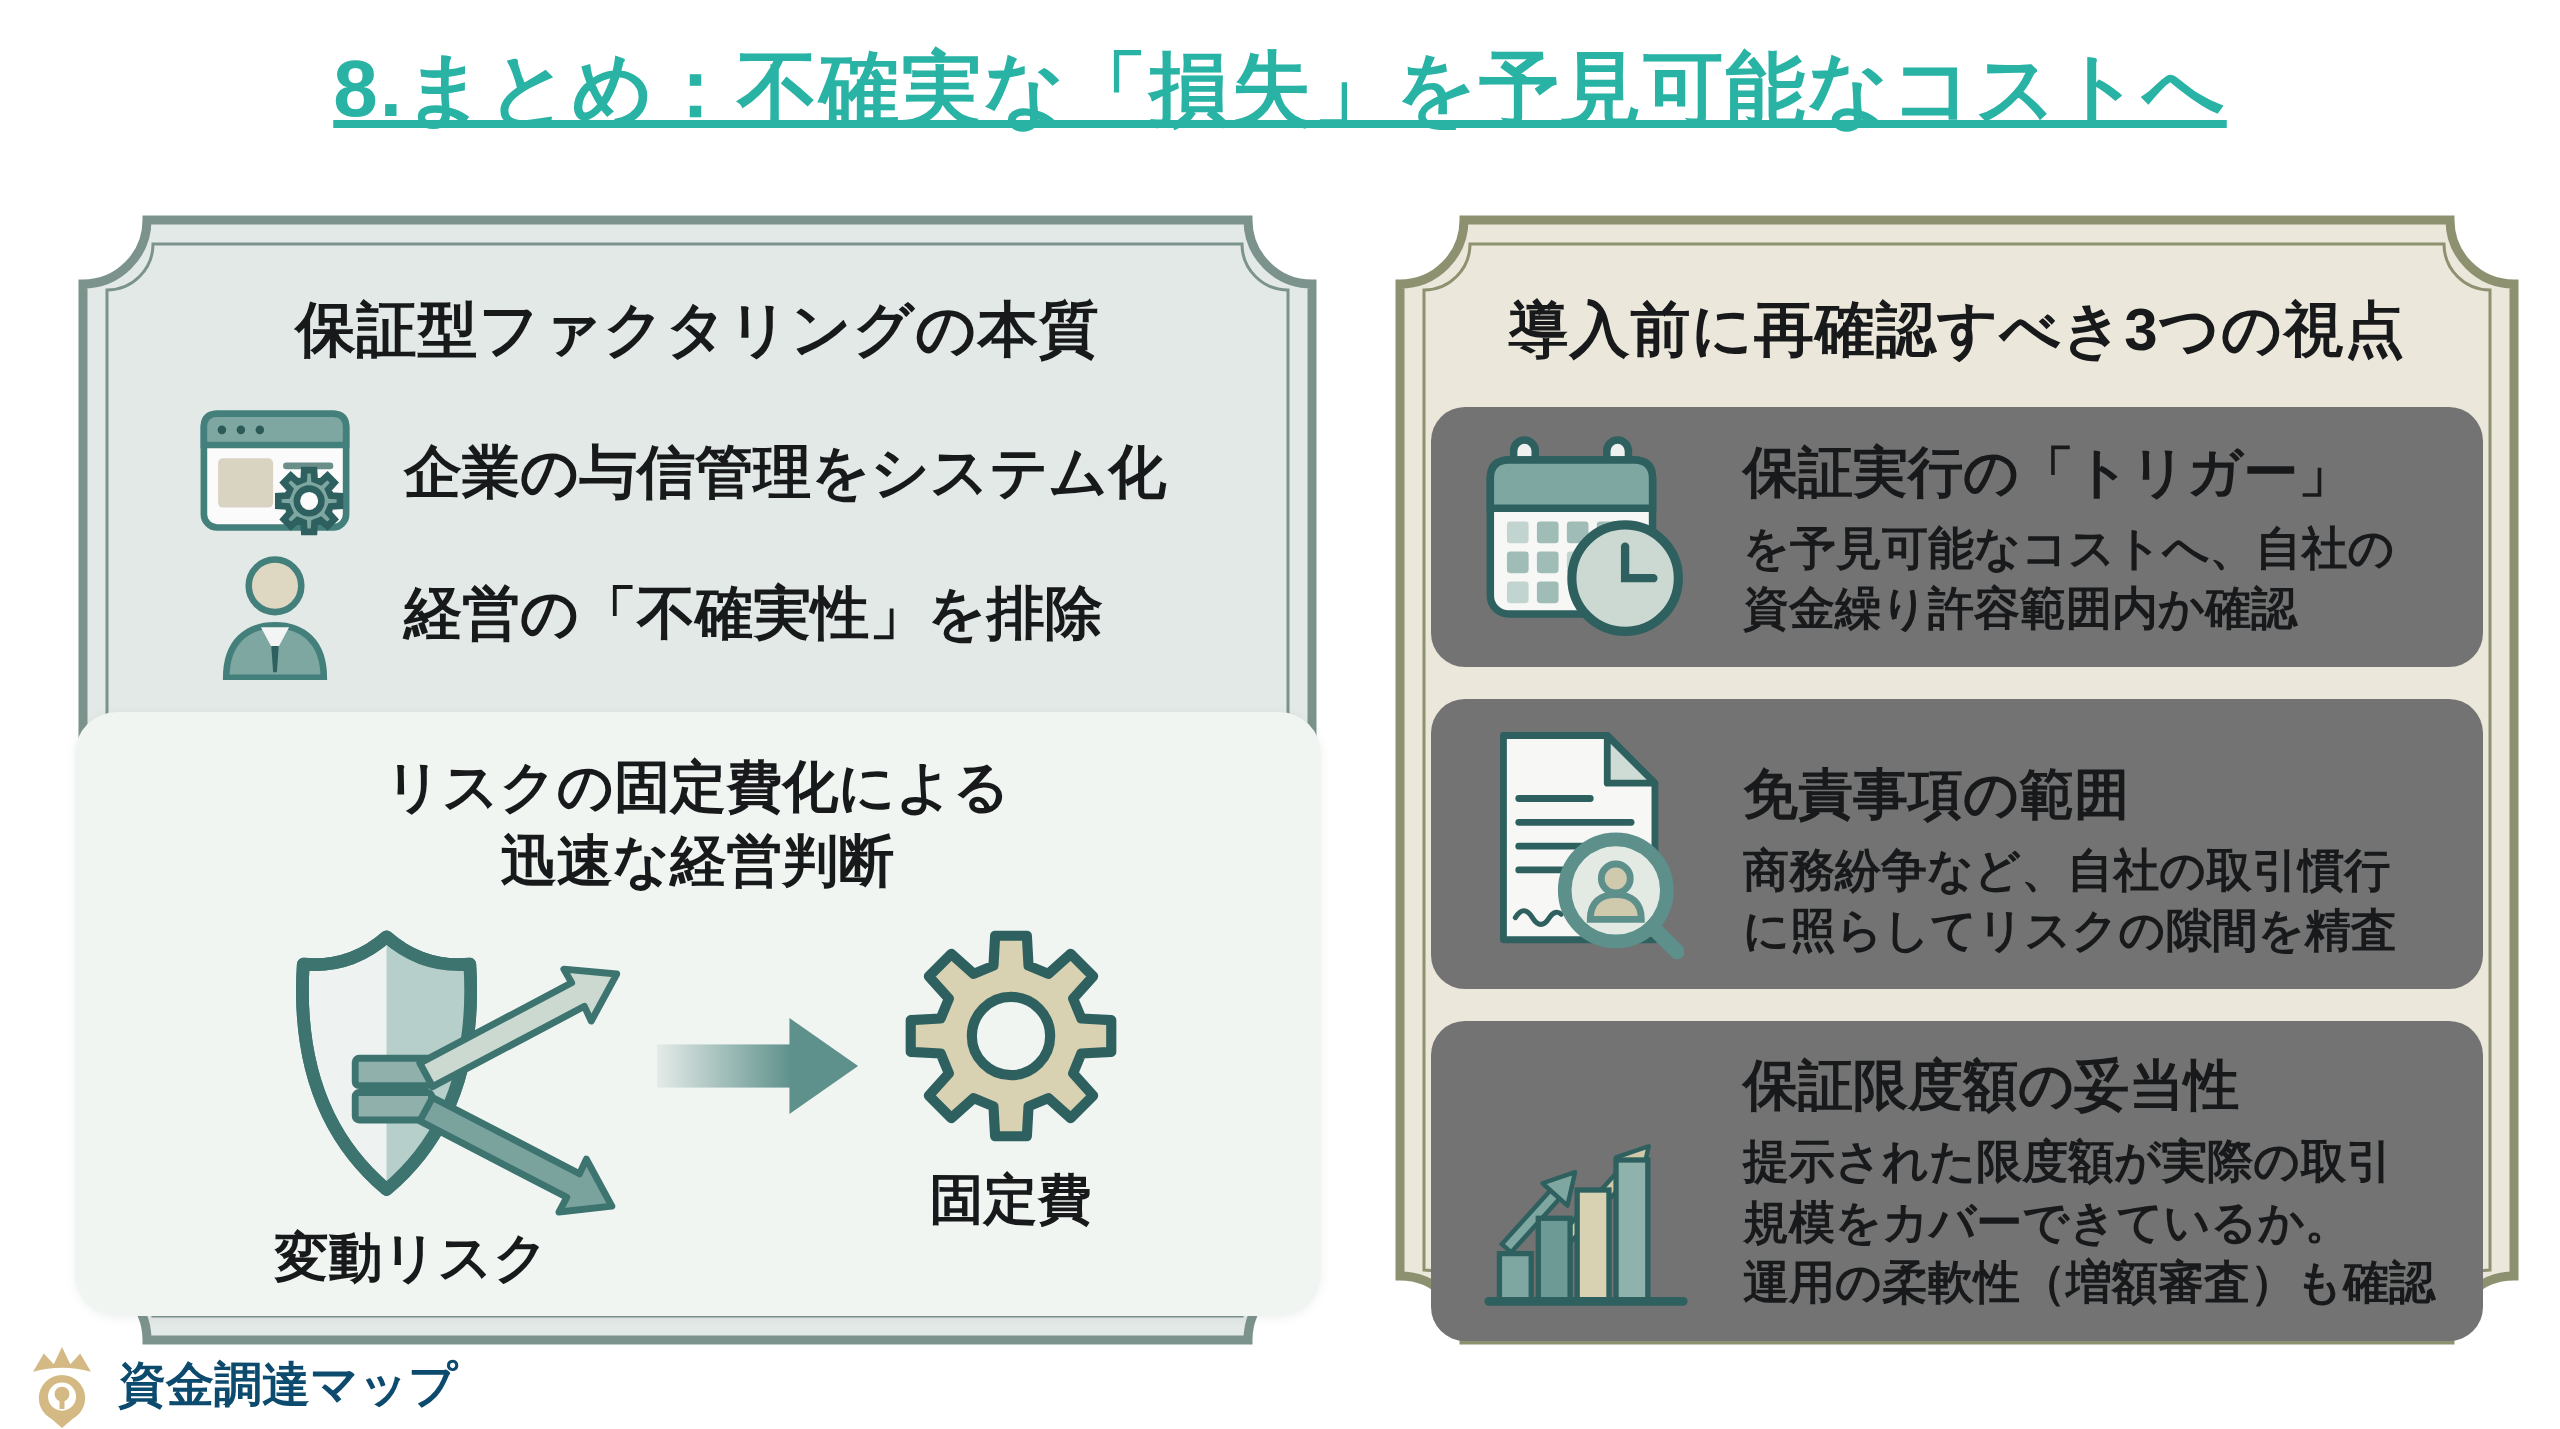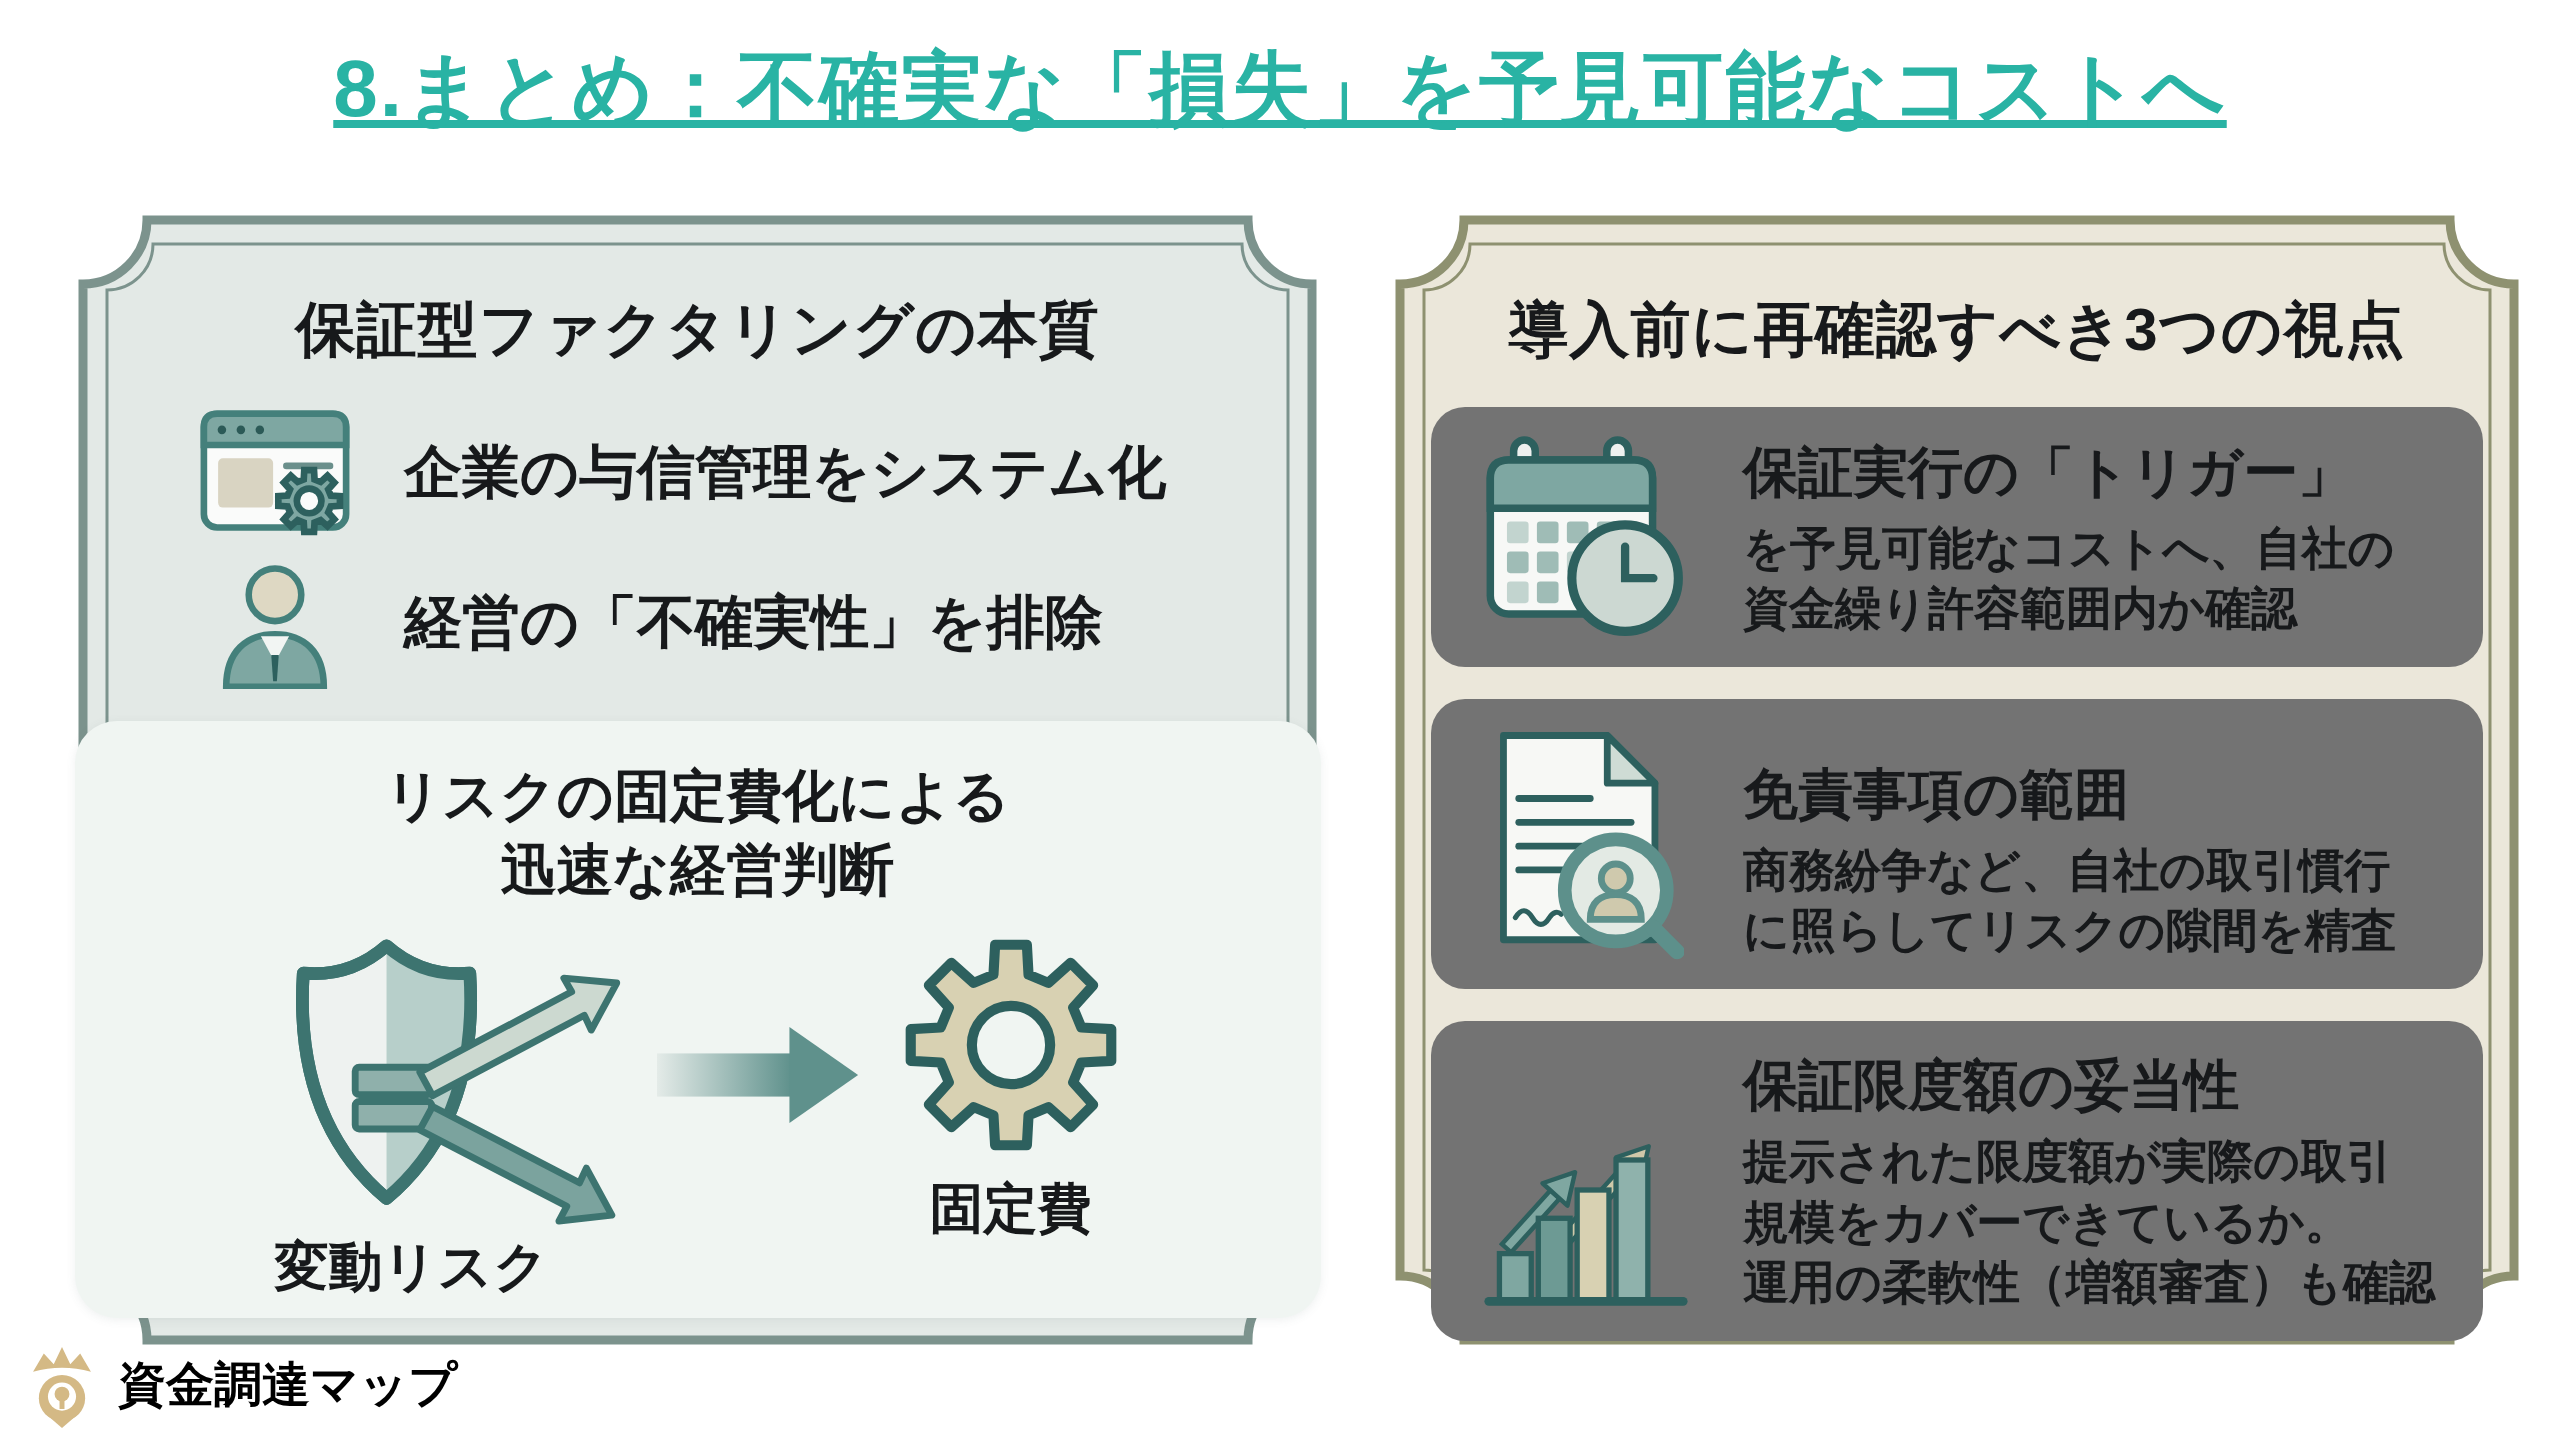--- a/index.html
+++ b/index.html
@@ -12,21 +12,21 @@
     position:absolute;top:36px;left:0;width:2560px;text-align:center;
     font-size:80px;font-weight:800;color:#29b3a4;letter-spacing:2px;white-space:nowrap;text-decoration:underline;
   }
   .panel{position:absolute;top:212px;}
   .panel-left{left:75px;width:1245px;height:1136px;}
   .panel-right{left:1392px;width:1130px;height:1136px;}
   .frame{position:absolute;inset:0;}
   .panel-content{position:absolute;inset:30px;display:flex;flex-direction:column;align-items:center;}
   .panel-heading{margin-top:48px;font-size:60px;font-weight:800;text-align:center;letter-spacing:1px;white-space:nowrap;}
   
-  .bullets{margin-top:38px;align-self:flex-start;margin-left:92px;display:flex;flex-direction:column;gap:22px;}
+  .bullets{margin-top:38px;align-self:flex-start;margin-left:92px;display:flex;flex-direction:column;gap:13px;}
   .bullet{display:flex;align-items:center;gap:52px;}
   .bullet .icon-box{width:155px;height:128px;display:flex;align-items:center;justify-content:center;flex-shrink:0;}
   .bullet-label{font-size:58px;font-weight:800;white-space:nowrap;}
   .highlight-box{
     margin-top:34px;width:1246px;height:604px;background:#f0f5f2;border-radius:42px;
     display:flex;flex-direction:column;align-items:center;
     box-shadow:0 2px 10px rgba(90,110,105,0.10);
   }
   .hl-title{margin-top:38px;font-size:56px;font-weight:800;line-height:1.32;text-align:center;}
   .diagram{display:flex;align-items:flex-start;justify-content:center;margin-top:22px;gap:6px;}
@@ -41,21 +41,21 @@
   .card{
     background:#737373;border-radius:34px;display:flex;align-items:flex-end;gap:42px;
     padding:28px 34px 28px 40px;
   }
   .card .icon-box{width:230px;display:flex;align-items:center;justify-content:center;flex-shrink:0;}
   .card-text{display:flex;flex-direction:column;}
   .card-title{font-size:55px;font-weight:800;white-space:nowrap;margin-bottom:8px;}
   .card-body{font-size:46px;font-weight:700;line-height:1.32;white-space:nowrap;}
   
   .brand{position:absolute;left:16px;top:1342px;display:flex;align-items:center;gap:10px;}
-  .brand-text{font-size:48px;font-weight:700;color:#000000;white-space:nowrap;}
+  .brand-text{font-size:48px;font-weight:700;color:#0c4a6e;white-space:nowrap;}
 </style>
 </head>
 <body>
 
 <svg width="0" height="0" style="position:absolute">
   <defs>
     <path id="gearShape" d="M97,-24.2 L138.3,-21.9 L138.3,21.9 L97,24.2 L85.7,51.5 L113.3,82.3 L82.3,113.3 L51.5,85.7 L24.2,97 L21.9,138.3 L-21.9,138.3 L-24.2,97 L-51.5,85.7 L-82.3,113.3 L-113.3,82.3 L-85.7,51.5 L-97,24.2 L-138.3,21.9 L-138.3,-21.9 L-97,-24.2 L-85.7,-51.5 L-113.3,-82.3 L-82.3,-113.3 L-51.5,-85.7 L-24.2,-97 L-21.9,-138.3 L21.9,-138.3 L24.2,-97 L51.5,-85.7 L82.3,-113.3 L113.3,-82.3 L85.7,-51.5 Z"></path>
     <linearGradient id="arrowGrad" x1="0" y1="0" x2="1" y2="0">
       <stop offset="0" stop-color="#e4ebe8"></stop>
         <stop offset="1" stop-color="#5f918c"></stop>

